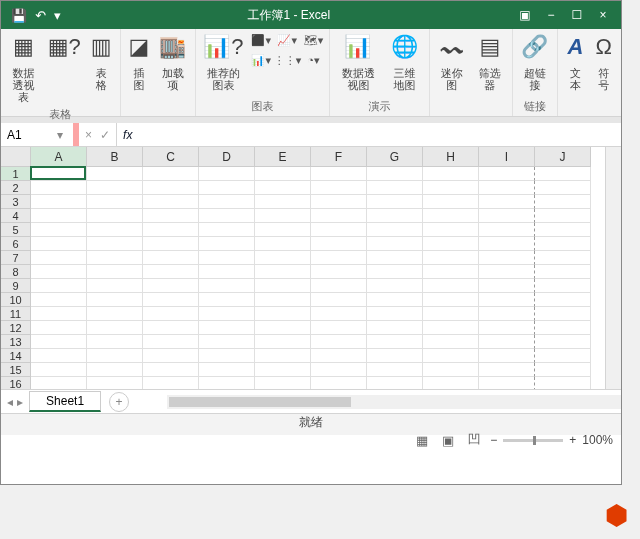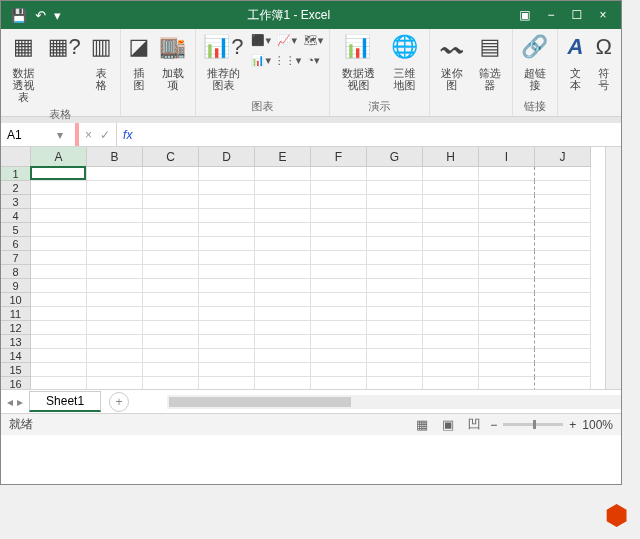--- a/index.html
+++ b/index.html
@@ -20,24 +20,24 @@
 .ribbon { height: 88px; background: #f3f3f3; border-bottom: 1px solid #d4d4d4; display: flex; font-size: 11px; }
 .ribbon-group { display: flex; flex-direction: column; border-right: 1px solid #e0e0e0; padding: 2px 4px 0; align-items: center; }
 .ribbon-items { display: flex; gap: 2px; flex: 1; align-items: flex-start; }
 .ribbon-item { display: flex; flex-direction: column; align-items: center; padding: 2px 4px; cursor: pointer; text-align: center; max-width: 50px; }
 .ribbon-icon { font-size: 22px; height: 28px; display: flex; align-items: center; color: #444; }
 .ribbon-label { font-size: 11px; color: #444; line-height: 12px; margin-top: 6px; }
 .ribbon-group-label { font-size: 11px; color: #666; padding: 2px 0; }
 .chart-grid { display: grid; grid-template-columns: repeat(3, 24px); gap: 2px; }
 .chart-mini { width: 24px; height: 18px; font-size: 11px; display: flex; align-items: center; justify-content: center; color: #555; }
 .formula-area { height: 24px; background: #fff; display: flex; border-bottom: 1px solid #d4d4d4; font-size: 12px; align-items: stretch; }
-.name-box { width: 78px; border-right: 4px solid #fca5a5; display: flex; align-items: center; padding: 0 6px; }
+.name-box { width: 78px; border-right: 6px solid #fca5a5; display: flex; align-items: center; padding: 0 6px; }
 .name-input { border: none; width: 50px; font-size: 12px; outline: none; }
 .fb-btns { display: flex; align-items: center; padding: 0 6px; gap: 8px; color: #999; border-right: 1px solid #d4d4d4; }
-.fx { padding: 0 6px; color: #1d4ed8; font-style: italic; display: flex; align-items: center; }
+.fx { padding: 0 6px; color: #0f172a; font-style: italic; display: flex; align-items: center; }
 .formula-input { flex: 1; border: none; outline: none; padding: 0 4px; }
 .grid-area { display: flex; height: 242px; position: relative; background: #fff; }
 .corner { width: 30px; height: 20px; background: #e8e8e8; border-right: 1px solid #ccc; border-bottom: 1px solid #ccc; }
 .col-headers { display: flex; height: 20px; }
 .col-h { width: 56px; background: #e8e8e8; border-right: 1px solid #ccc; border-bottom: 1px solid #ccc; text-align: center; font-size: 12px; line-height: 20px; color: #333; cursor: pointer; }
 .col-h.sel { background: #d3e8d9; }
 .row-headers { display: flex; flex-direction: column; }
 .row-h { width: 30px; height: 14px; background: #e8e8e8; border-right: 1px solid #ccc; border-bottom: 1px solid #ccc; text-align: center; font-size: 11px; line-height: 14px; color: #333; cursor: pointer; }
 .row-h.sel { background: #d3e8d9; }
 .cells { position: relative; }
@@ -45,21 +45,21 @@
 .cell { width: 56px; height: 14px; border-right: 1px solid #e0e0e0; border-bottom: 1px solid #e0e0e0; }
 .cell.dashed-r { border-right: 1px dashed #999; }
 .active-cell { position: absolute; border: 2px solid #217346; pointer-events: none; }
 .vscroll { width: 16px; background: #f0f0f0; border-left: 1px solid #d4d4d4; }
 .sheets-area { height: 24px; background: #fff; display: flex; align-items: center; border-top: 1px solid #d4d4d4; font-size: 12px; }
 .sheet-nav { display: flex; padding: 0 6px; gap: 4px; color: #888; }
 .sheet-tab { padding: 2px 16px; border: 1px solid #ccc; border-bottom: 2px solid #217346; background: #fff; font-size: 12px; cursor: pointer; }
 .sheet-add { width: 20px; height: 20px; border: 1px solid #ccc; border-radius: 50%; color: #888; text-align: center; line-height: 18px; margin: 0 8px; cursor: pointer; }
 .hscroll { flex: 1; height: 14px; background: #f0f0f0; margin-left: 30px; position: relative; }
 .hscroll-thumb { position: absolute; left: 2px; width: 40%; height: 10px; top: 2px; background: #cdcdcd; }
-.statusbar { height: 22px; background: #f3f3f3; display: flex; align-items: center; font-size: 12px; padding: 0 8px; border-top: 1px solid #d4d4d4; color: #444; }
+.statusbar { height: 22px; background: #f3f3f3; display: flex; align-items: center; font-size: 12px; padding: 0 8px; border-top: 1px solid #d4d4d4; color: #444; flex-direction: column; }
 .status-right { margin-left: auto; display: flex; gap: 6px; align-items: center; }
 .view-btn { width: 20px; font-size: 13px; color: #666; cursor: pointer; text-align: center; }
 .watermark { position: absolute; right: 12px; bottom: 8px; font-size: 18px; display: flex; flex-direction: column; align-items: flex-start; line-height: 1.2; }
 .wm1 { color: #e03c00; font-weight: bold; font-size: 22px; display: flex; align-items: center; gap: 2px; }
 .wm2 { color: #e03c00; font-size: 15px; }
 </style>
 </head>
 <body>
 
 <div class="excel-window">

